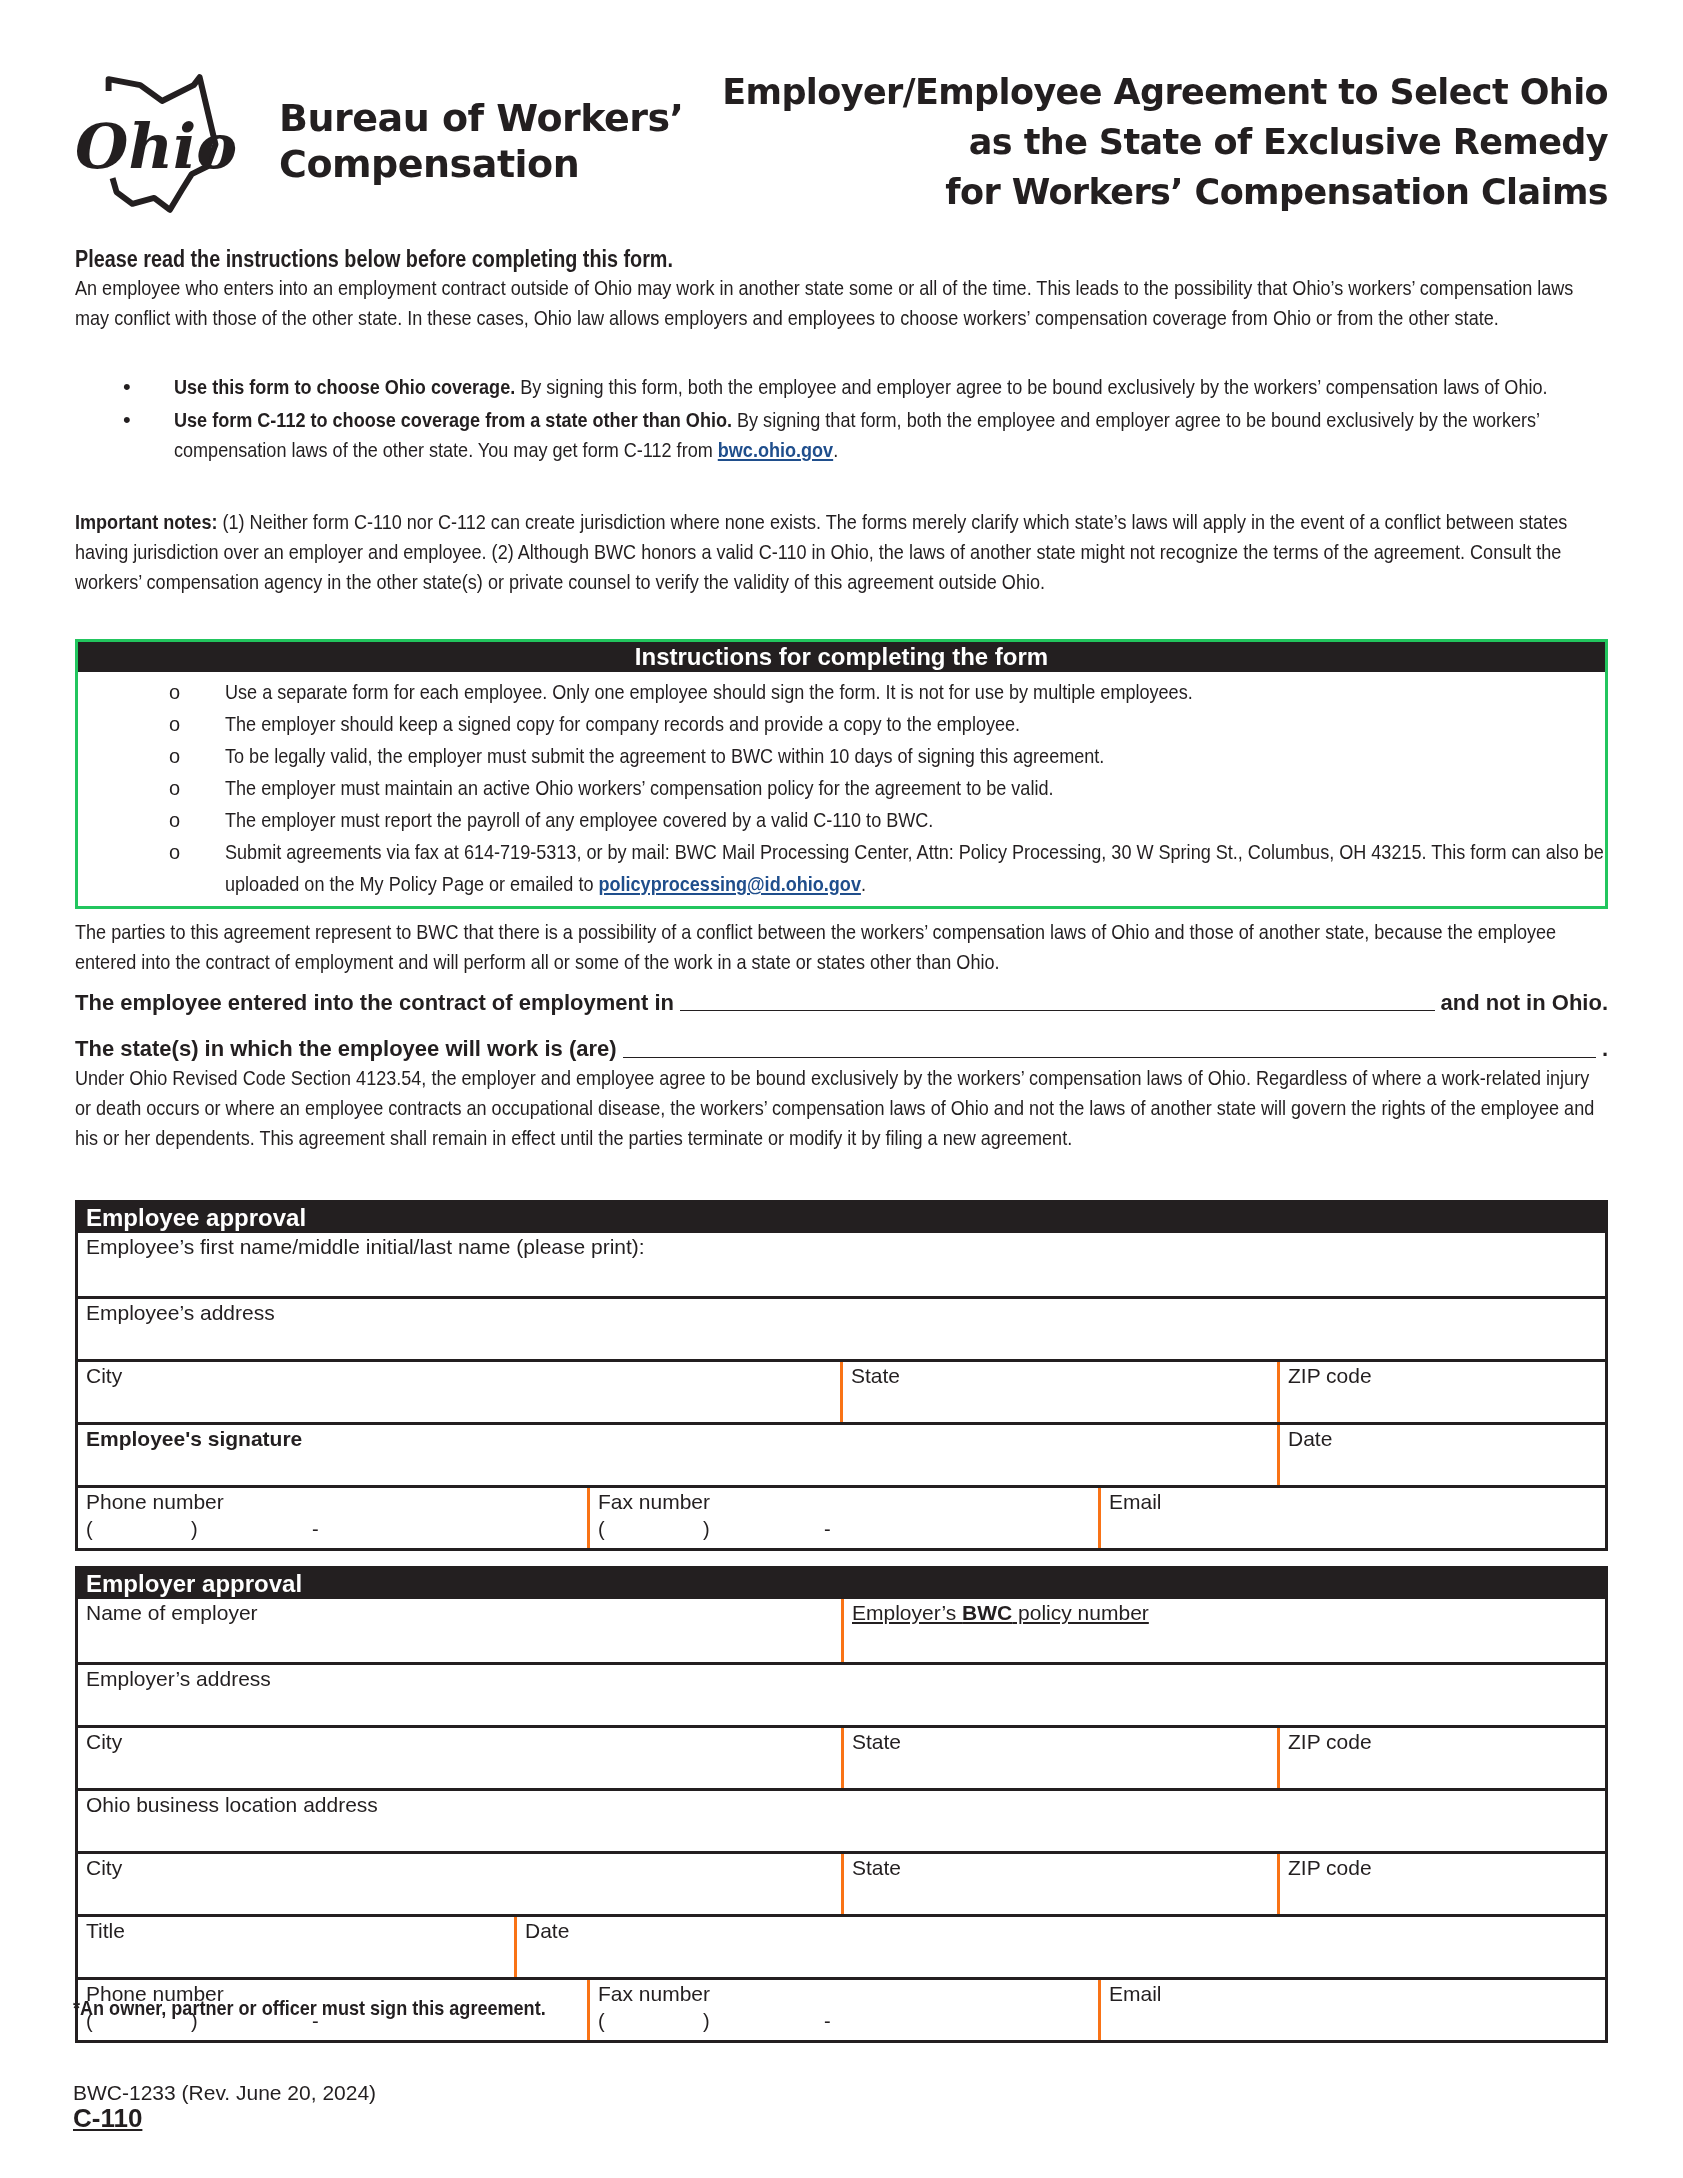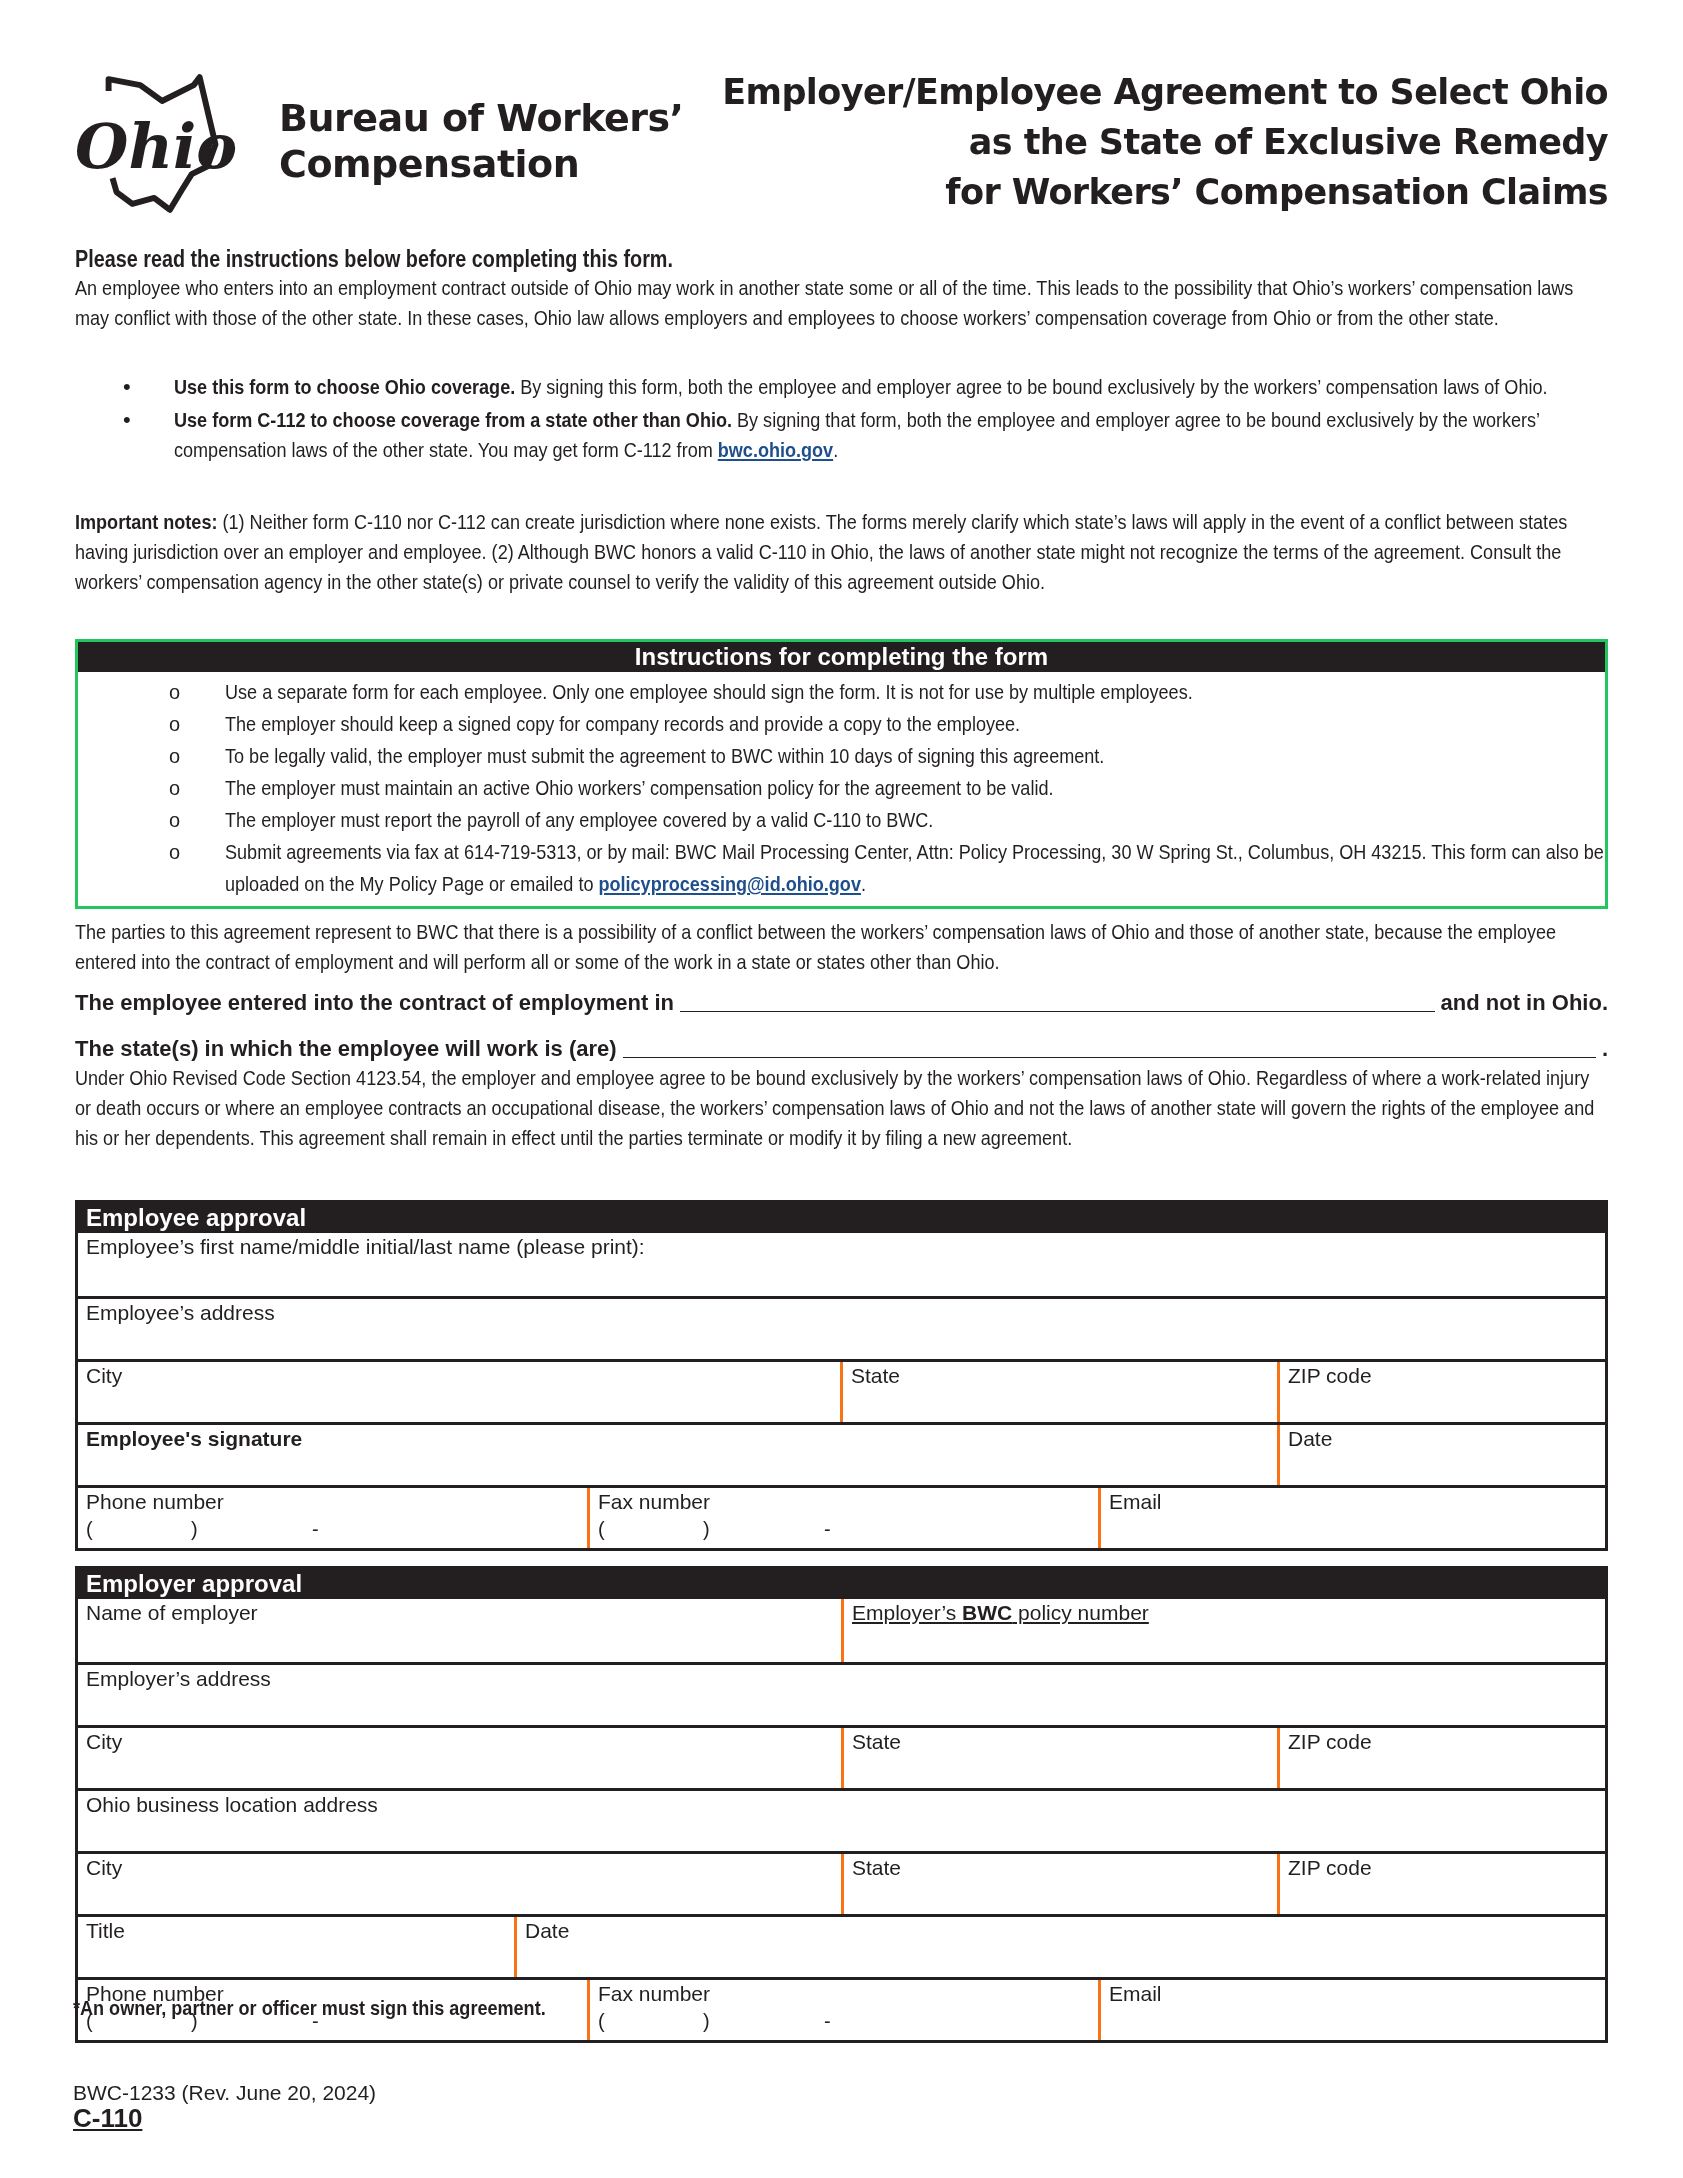--- a/index.html
+++ b/index.html
@@ -31,21 +31,21 @@
   
   .instr { position: absolute; left: 75px; top: 639px; width: 1533px; height: 270px; border: 3px solid #22c55e; }
   .instr-head { height: 30px; background: #231f20; color: #fff; text-align: center; font-size: 24px; line-height: 30px; font-weight: bold; }
   .instr-list { padding: 4px 0 0 0; }
   .instr-item { position: relative; padding-left: 147px; font-size: 21px; line-height: 32px; }
   .instr-item .circ { position: absolute; left: 91px; top: 0; font-size: 20px; }
 
   .parties { top: 917px; }
   .fill-line { position: absolute; left: 75px; width: 1533px; font-size: 22px; line-height: 30px; font-weight: bold; display: flex; align-items: flex-end; }
   .fill-line .blank { flex: 1; border-bottom: 1.5px solid #231f20; margin: 0 6px 6px 6px; height: 22px; }
-  .fl1 { top: 988px; }
+  .fl1 { top: 988px; align-items: center; }
   .fl2 { top: 1034px; }
   .under { top: 1063px; }
 
   
   .tbl { position: absolute; left: 75px; width: 1533px; border: 3px solid #231f20; }
   .tbl-head { height: 30px; background: #231f20; color: #fff; font-size: 24px; line-height: 30px; font-weight: bold; padding-left: 8px; }
   .row { display: flex; border-top: 3.5px solid #231f20; height: 63px; }
   .row:first-of-type { border-top: none; }
   .cell { position: relative; border-left: 3px solid #f97316; padding: 1px 8px; font-size: 21px; line-height: 26px; }
   .cell:first-child { border-left: none; }

